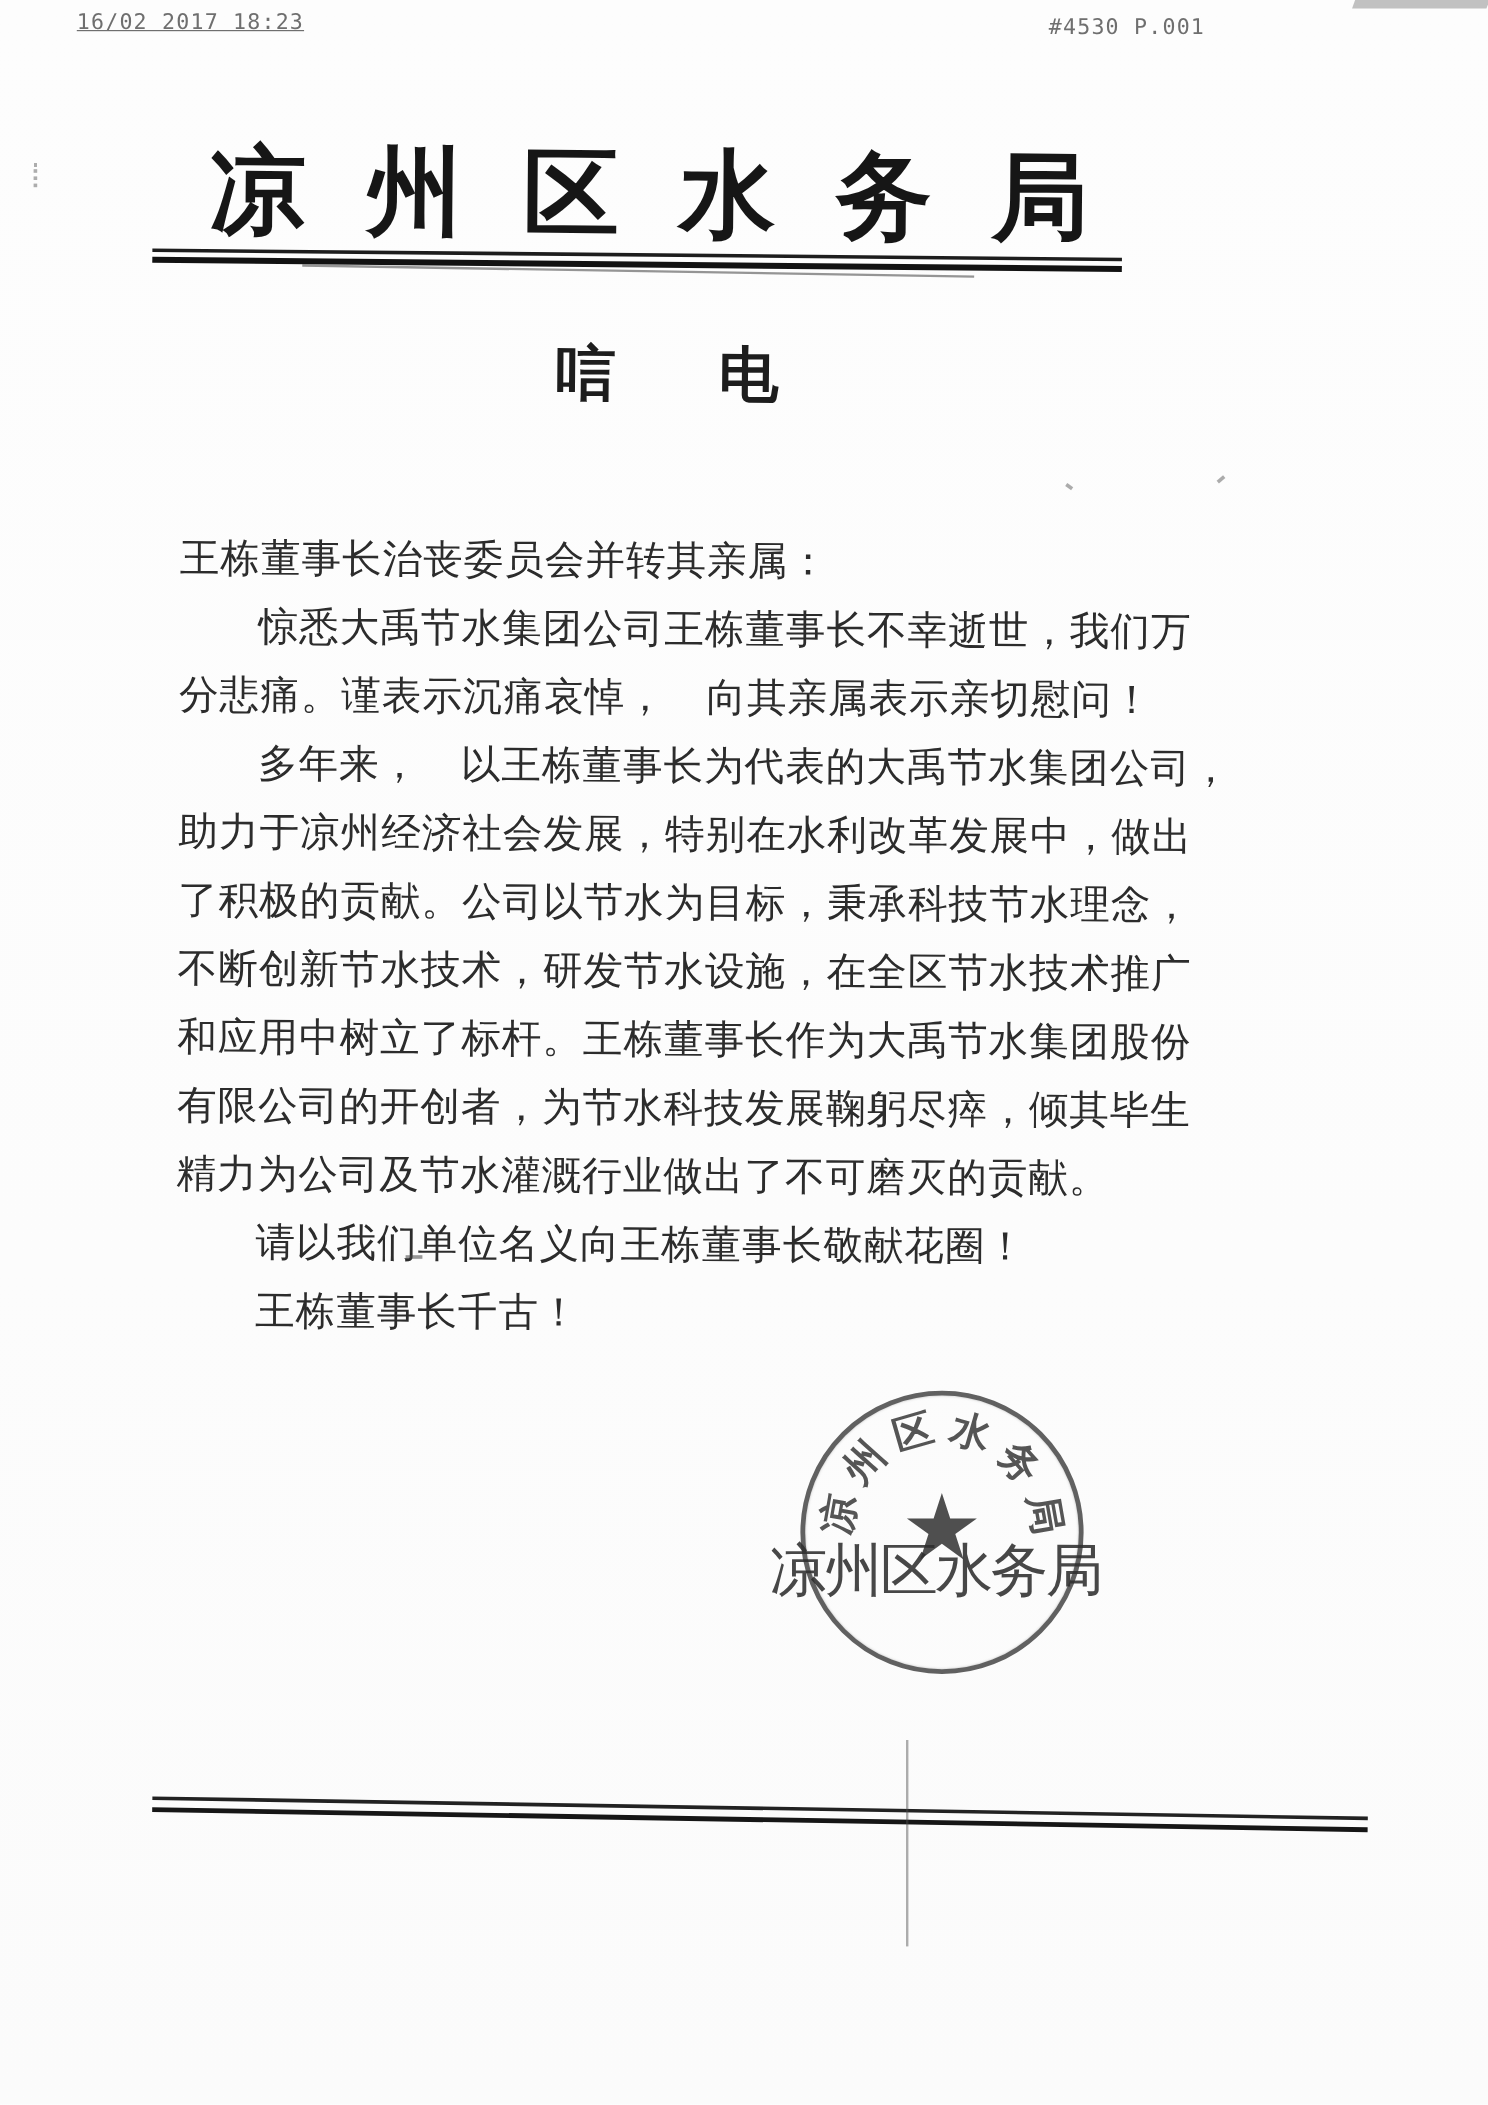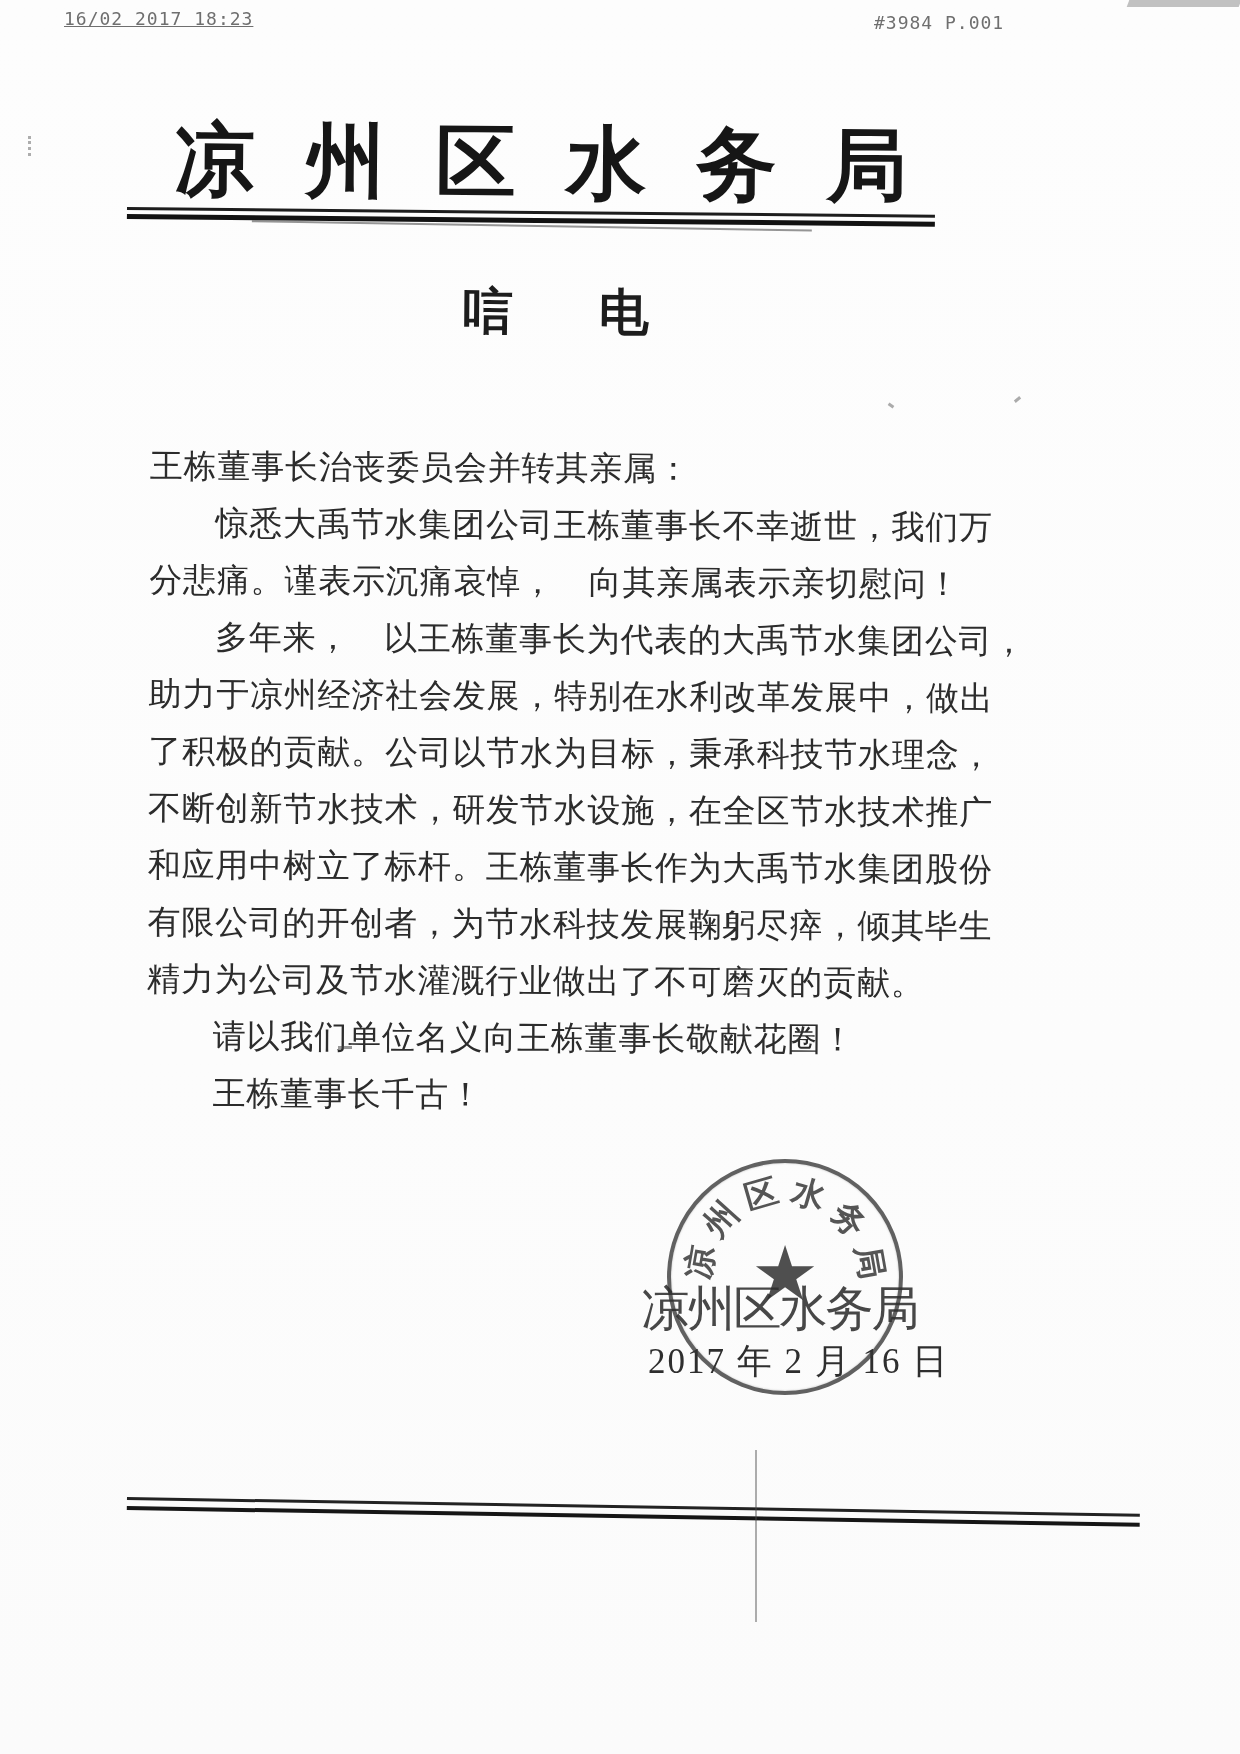--- a/index.html
+++ b/index.html
@@ -82,21 +82,21 @@
   .speck-b{position:absolute;left:1014px;top:398px;width:7px;height:3px;
     background:rgba(90,90,90,.5);transform:rotate(-40deg);}
 </style>
 </head>
 <body>
 
 <div class="page">
 
   <div class="fax-header">
     <span class="fax-time">16/02 2017  18:23</span>
-    <span class="fax-page">#3984 P.001</span>
+    <span class="fax-page">#4530 P.001</span>
   </div>
   <div class="corner-smudge"></div>
 
   <div class="letterhead">
       <span class="lh-char">凉</span>
       <span class="lh-char">州</span>
       <span class="lh-char">区</span>
       <span class="lh-char">水</span>
       <span class="lh-char">务</span>
       <span class="lh-char">局</span>
@@ -136,21 +136,20 @@
         <span class="arc-char" style="transform: rotate(-48deg) translateY(-86px);">州</span>
         <span class="arc-char" style="transform: rotate(-16deg) translateY(-86px);">区</span>
         <span class="arc-char" style="transform: rotate(16deg) translateY(-86px);">水</span>
         <span class="arc-char" style="transform: rotate(48deg) translateY(-86px);">务</span>
         <span class="arc-char" style="transform: rotate(80deg) translateY(-86px);">局</span>
       </div>
     <div class="seal-star">★</div>
     <div class="seal-name">凉州区水务局</div>
   </div>
 
-  <div class="sign-date">2017 年 2 月 16 日</div>
 
   <div class="bottom-rule">
     <div class="thin"></div>
     <div class="gap"></div>
     <div class="thick"></div>
   </div>
 
   <div class="vert-artifact"></div>
   <div class="margin-mark"></div>
   <div class="dash-mark"></div>

